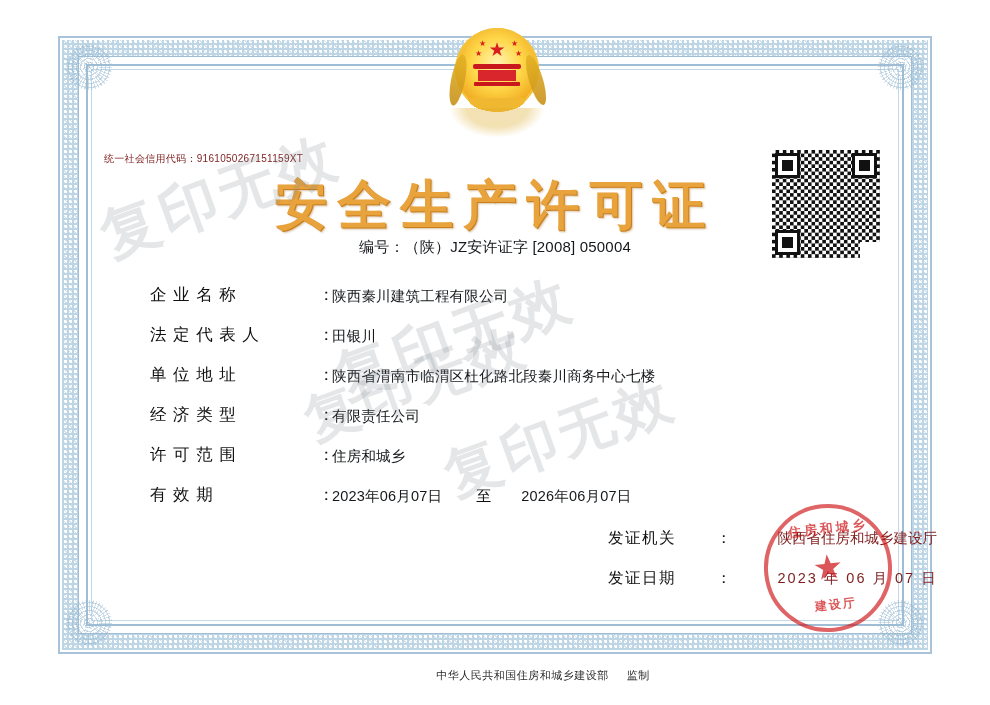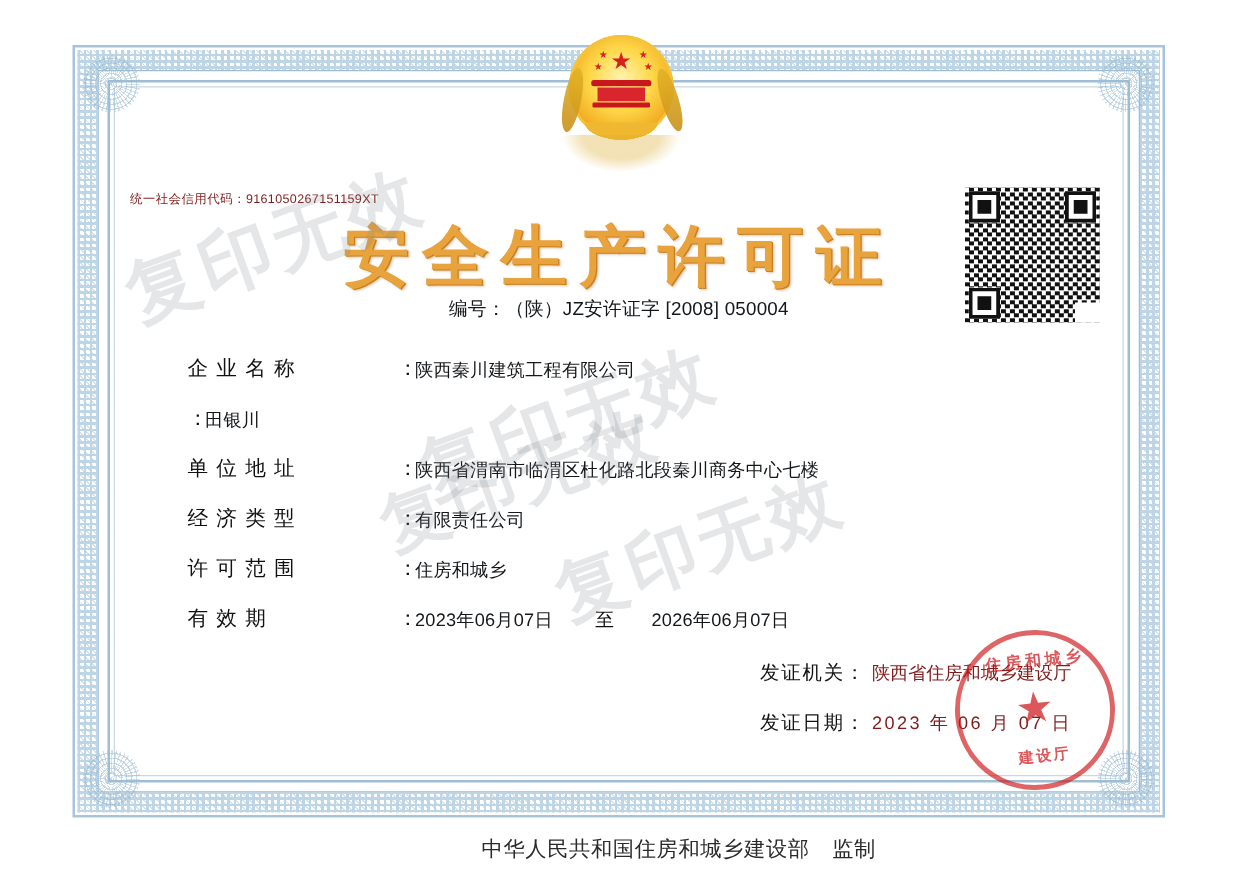--- a/index.html
+++ b/index.html
@@ -254,20 +254,21 @@
   .issuer {
     position: absolute;
     left: 608px;
     top: 528px;
     width: 300px;
   }
   .issuer-row {
     display: flex;
     align-items: baseline;
     height: 40px;
+    gap: 40px;
   }
   .issuer-label {
     font-size: 15.5px;
     color: #111;
     letter-spacing: 1.5px;
     white-space: nowrap;
   }
   .issuer-colon { font-size: 15.5px; color:#111; padding-right: 6px;}
   .issuer-value {
     font-size: 14.5px;
@@ -362,21 +363,21 @@
   .wm2 { left: 330px; top: 300px; }
   .wm3 { left: 440px; top: 400px; font-size: 56px; }
   .wm4 { left: 300px; top: 348px; font-size: 54px; }
 
   .footer {
     position: absolute;
     left: 0;
     top: 668px;
     width: 806px;
     text-align: center;
-    font-size: 17px;
+    font-size: 11px;
     color: #2a2a2a;
     letter-spacing: .5px;
   }
   .footer .pad { padding-left: 18px; }
   .footer-inner { display:inline-block; transform: translateX(140px); }
 </style>
 </head>
 <body>
 
 <div class="page">
@@ -426,20 +427,21 @@
 
   <div class="fields">
 
     <div class="field-row">
       <span class="field-label">企 业 名 称</span>
       <span class="field-colon">：</span>
       <span class="field-value">陕西秦川建筑工程有限公司</span>
     </div>
 
     <div class="field-row">
+      <span class="field-label">法 定 代 表 人</span>
       <span class="field-colon">：</span>
       <span class="field-value">田银川</span>
     </div>
 
     <div class="field-row">
       <span class="field-label">单 位 地 址</span>
       <span class="field-colon">：</span>
       <span class="field-value">陕西省渭南市临渭区杜化路北段秦川商务中心七楼</span>
     </div>
 

